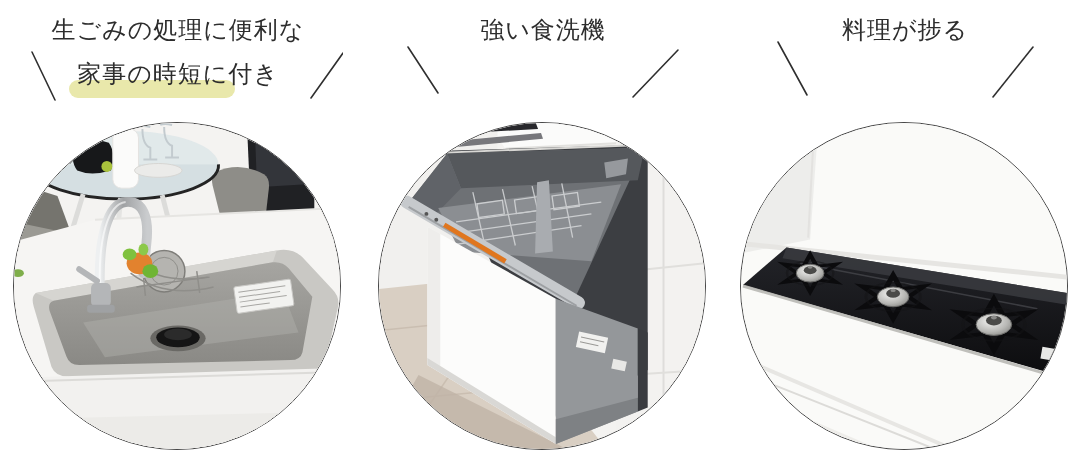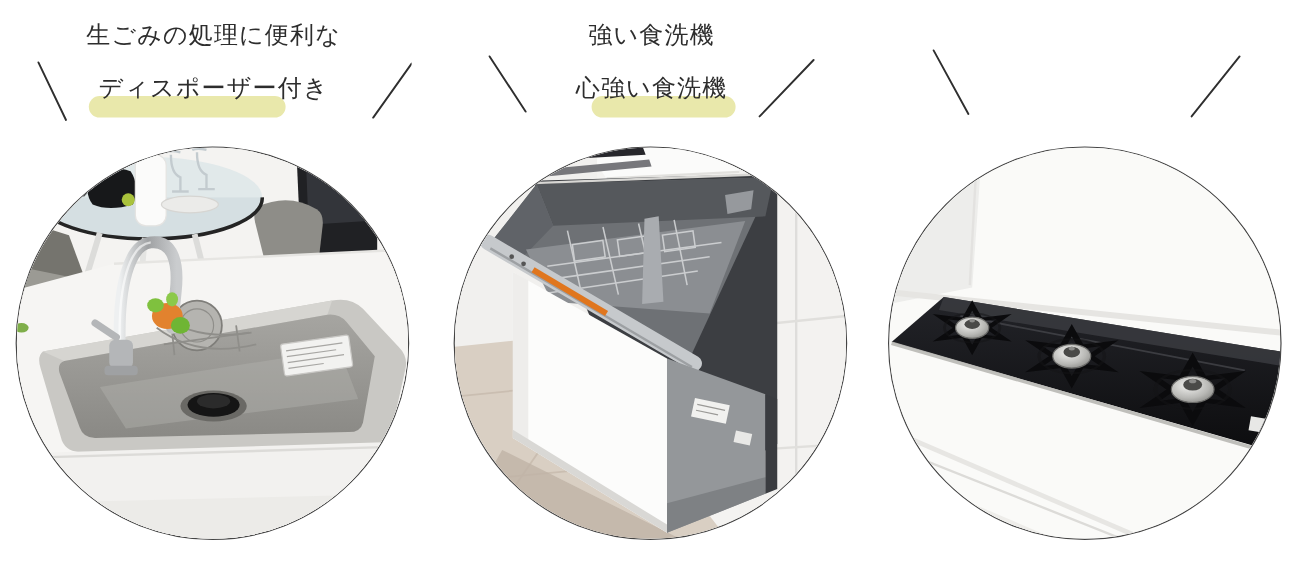--- a/index.html
+++ b/index.html
@@ -4,42 +4,42 @@
 <style>
   html,body{margin:0;padding:0;background:#ffffff;}
   body{width:1080px;height:469px;position:relative;overflow:hidden;
        font-family:"Liberation Sans","DejaVu Sans",sans-serif;}
   :root{--hl:#e9e8ab;--ink:#2d2d2d;}
   .feature{position:absolute;top:0;width:330px;height:469px;}
   #f1{left:13px;} #f2{left:378px;} #f3{left:740px;}
   .hdr{position:absolute;top:0;left:0;width:330px;height:114px;}
   .slashes{position:absolute;top:0;left:0;width:330px;height:112px;}
   .line1,.line2{position:absolute;left:0;width:100%;text-align:center;
-      color:var(--ink);font-size:20px;line-height:30px;letter-spacing:1px;
+      color:var(--ink);font-size:24px;line-height:30px;letter-spacing:1px;
       font-weight:500;white-space:nowrap;}
   .line1{top:15px;}
   .line2{top:59px;z-index:0;}
   .hl{position:relative;display:inline-block;}
   .hl::before{content:"";position:absolute;left:-8px;right:-7px;top:21px;bottom:-9px;
       background:var(--hl);border-radius:11px;z-index:-1;}
   .photo{position:absolute;top:122px;left:0;width:328px;height:328px;border-radius:50%;
       overflow:hidden;border:1px solid #454545;box-sizing:border-box;background:#eee;}
   .photo svg{display:block;width:100%;height:100%;}
 </style>
 </head>
 <body>
 
 <section class="feature" id="f1">
   <div class="hdr">
     <svg class="slashes" viewBox="0 0 330 112">
       <line x1="19" y1="52" x2="42" y2="100" stroke="#2f2f2f" stroke-width="1.6" stroke-linecap="round"></line>
       <line x1="298" y1="98" x2="330" y2="53" stroke="#2f2f2f" stroke-width="1.6" stroke-linecap="round"></line>
     </svg>
     <div class="line1">生ごみの処理に便利な</div>
-    <div class="line2"><span></span><span class="hl"><span>ディスポーザー</span></span><span>付き</span></div>
+    <div class="line2"><span></span><span class="hl"><span>家事の時短に</span></span><span>付き</span></div>
   </div>
   <div class="photo">
     <svg viewBox="0 0 330 330" role="img" aria-label="ディスポーザー付きキッチンシンクの写真">
       <defs>
         <linearGradient id="s1basin" x1="0" y1="0" x2="0" y2="1">
           <stop offset="0" stop-color="#a6a5a1"></stop>
             <stop offset="1" stop-color="#8a8985"></stop>
         </linearGradient>
         <linearGradient id="s1chrome" x1="0" y1="0" x2="1" y2="0">
           <stop offset="0" stop-color="#eef0f1"></stop>
@@ -150,21 +150,20 @@
   </div>
 </section>
 
 <section class="feature" id="f2">
   <div class="hdr">
     <svg class="slashes" viewBox="0 0 330 112">
       <line x1="30" y1="47" x2="60" y2="93" stroke="#2f2f2f" stroke-width="1.6" stroke-linecap="round"></line>
       <line x1="255" y1="97" x2="300" y2="50" stroke="#2f2f2f" stroke-width="1.6" stroke-linecap="round"></line>
     </svg>
     <div class="line1">強い食洗機</div>
-    <div class="line2"><span>心</span><span class="hl"><span>強い食洗機</span></span><span></span></div>
   </div>
   <div class="photo">
     <svg viewBox="0 0 330 330" role="img" aria-label="引き出し式ビルトイン食洗機の写真">
       <rect width="330" height="330" fill="#f4f3f1"></rect>
 
       <polygon points="110,0 330,0 330,16 128,26" fill="#fbfbfa"></polygon>
       <path d="M128 26 L330 16" stroke="#e2e1de" stroke-width="2"></path>
 
       <rect x="0" y="0" width="120" height="190" fill="#f1f0ee"></rect>
       <polygon points="52,4 158,-2 161,6 55,12" fill="#27272b"></polygon>
@@ -229,20 +228,21 @@
     </svg>
   </div>
 </section>
 
 <section class="feature" id="f3">
   <div class="hdr">
     <svg class="slashes" viewBox="0 0 330 112">
       <line x1="38" y1="42" x2="67" y2="95" stroke="#2f2f2f" stroke-width="1.6" stroke-linecap="round"></line>
       <line x1="253" y1="97" x2="293" y2="47" stroke="#2f2f2f" stroke-width="1.6" stroke-linecap="round"></line>
     </svg>
+    <div class="line1">料理が捗る</div>
   </div>
   <div class="photo">
     <svg viewBox="0 0 330 330" role="img" aria-label="3口ガスコンロの写真">
       <defs>
         <linearGradient id="s3glass" x1="0" y1="0" x2="0" y2="1">
           <stop offset="0" stop-color="#232429"></stop>
             <stop offset="1" stop-color="#0c0c0e"></stop>
         </linearGradient>
         <radialGradient id="s3chrome" cx="0.4" cy="0.35" r="0.8">
           <stop offset="0" stop-color="#f1f1ef"></stop>

